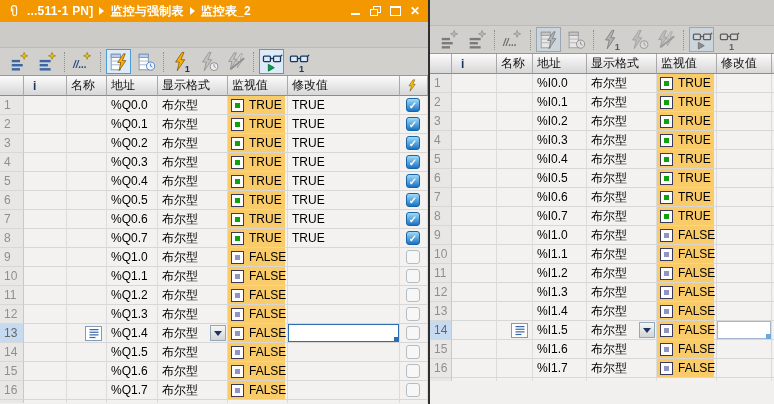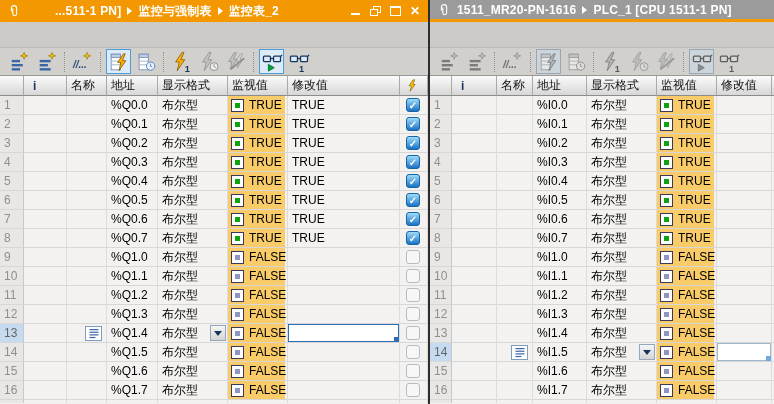--- a/index.html
+++ b/index.html
@@ -80,21 +80,21 @@
   .bolt-h{width:13px;height:15px;margin-left:6px;}
 </style>
 </head>
 <body>
 
 <div class="panel" id="panel-left">
   <div class="titlebar">
     <svg class="pin" width="14" height="16" viewBox="0 0 16 16">
       <path d="M5 8 V4.8 a3 3 0 0 1 6 0 v6.4 a2.2 2.2 0 0 1 -4.4 0 V5.6" fill="none" stroke="#fff" stroke-width="1.3" stroke-linecap="round"></path>
     </svg>
-    <span id="crumbs-left" style="display:flex;align-items:center;margin-left:28px;">
+    <span id="crumbs-left" style="display:flex;align-items:center;">
         <span class="crumb">...511-1 PN]</span>
         <span class="crumb-arrow"></span>
         <span class="crumb">监控与强制表</span>
         <span class="crumb-arrow"></span>
         <span class="crumb">监控表_2</span>
       </span>
     <span class="winbtns">
       <span class="winbtn">
           <span class="g-min"></span>
         </span>
@@ -563,30 +563,20 @@
           <div class="cell"></div>
           <div class="cell"></div>
           <div class="cell"></div>
           <div class="cell"></div>
         </div>
       </div>
   </div>
 </div>
 
 <div class="panel" id="panel-right">
-  <div class="titlebar">
-    <svg class="pin" width="14" height="16" viewBox="0 0 16 16">
-      <path d="M5 8 V4.8 a3 3 0 0 1 6 0 v6.4 a2.2 2.2 0 0 1 -4.4 0 V5.6" fill="none" stroke="#fff" stroke-width="1.3" stroke-linecap="round"></path>
-    </svg>
-    <span id="crumbs-right" style="display:flex;align-items:center;">
-        <span class="crumb">1511_MR20-PN-1616</span>
-        <span class="crumb-arrow"></span>
-        <span class="crumb">PLC_1 [CPU 1511-1 PN]</span>
-      </span>
-  </div>
   <div class="substrip"></div>
   <div class="toolbar dim" id="toolbar-right">
       <div class="tbtn">
         <svg id="def-insert-row" viewBox="0 0 24 24">
           <g stroke="#3a66a8" stroke-width="2.6">
             <line x1="3" y1="11" x2="12" y2="11"></line>
             <line x1="3" y1="15.5" x2="15" y2="15.5"></line>
             <line x1="3" y1="20" x2="12" y2="20"></line>
           </g>
           <path d="M16.5 1.5l1 2.8 2.9 1-2.9 1-1 2.8-1-2.8-2.9-1 2.9-1z" fill="#f7c500" stroke="#9a7400" stroke-width=".7"></path>

